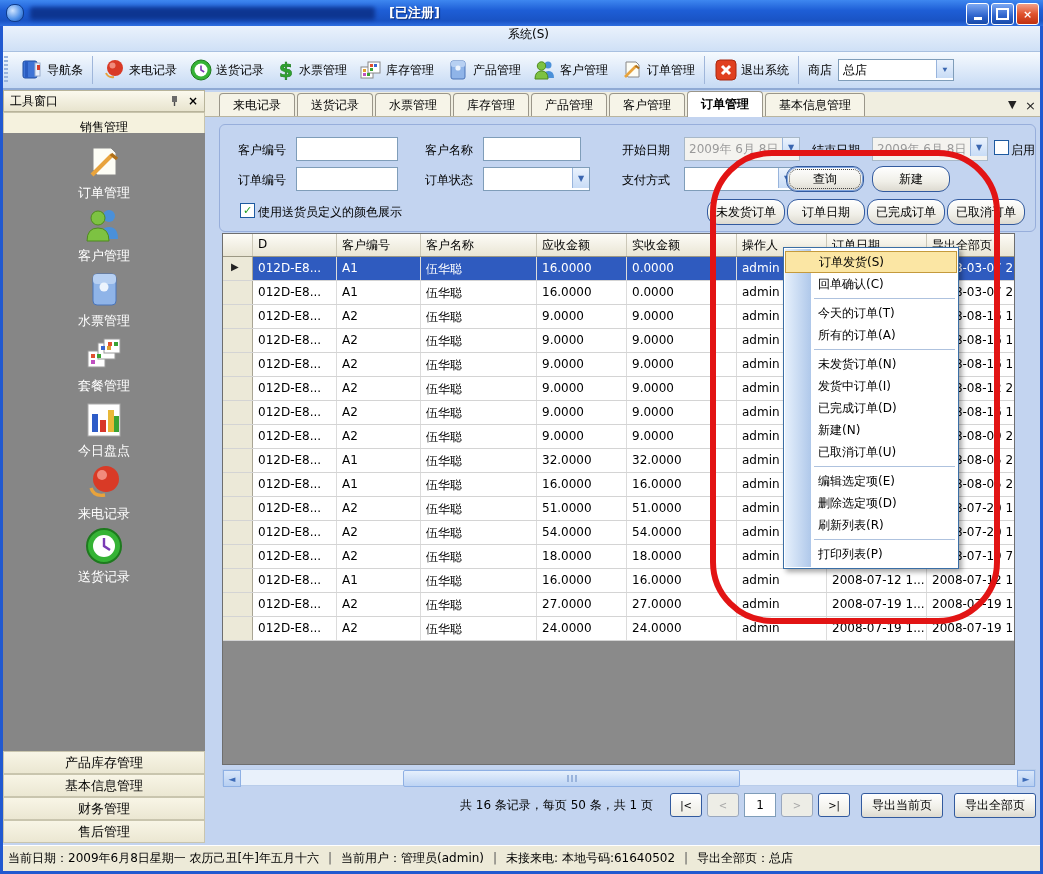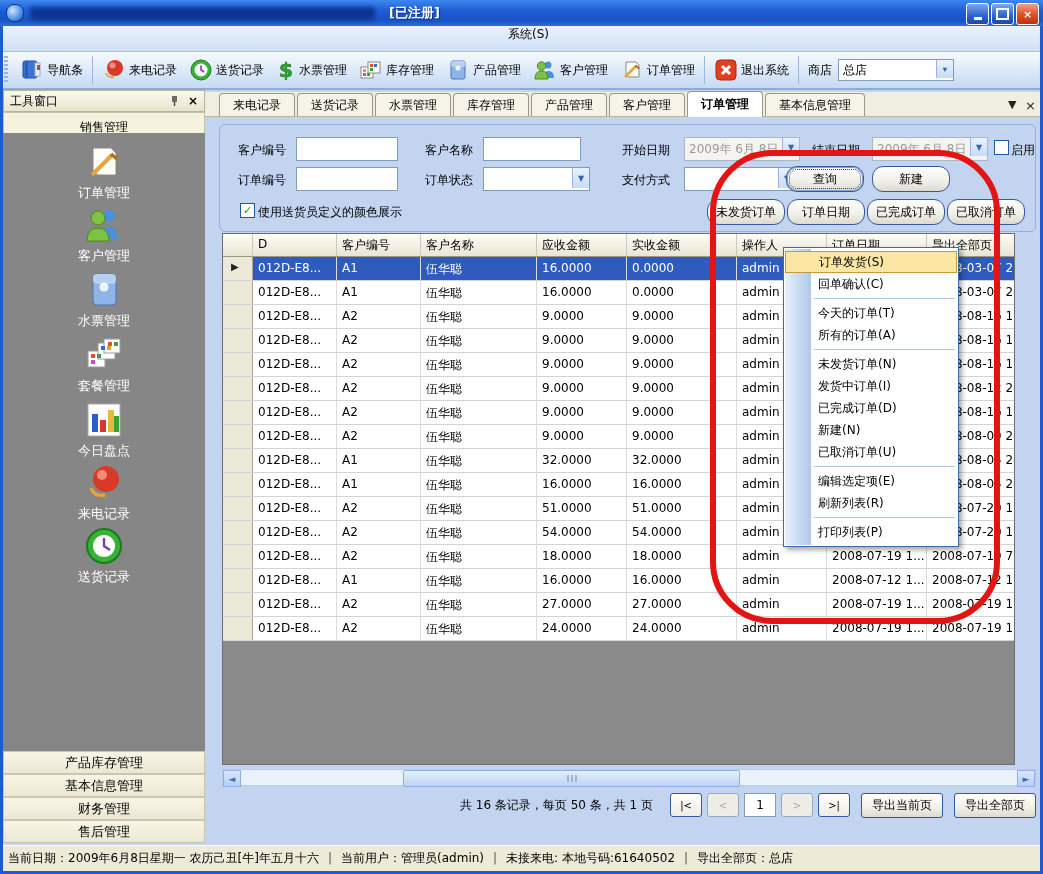--- a/index.html
+++ b/index.html
@@ -723,20 +723,23 @@
     </div>
 
     <div class="mi sep">
       <span>已取消订单(U)</span>
     </div>
 
     <div class="mi">
       <span>编辑选定项(E)</span>
     </div>
 
+    <div class="mi">
+      <span>删除选定项(D)</span>
+    </div>
 
     <div class="mi sep">
       <span>刷新列表(R)</span>
     </div>
 
     <div class="mi">
       <span>打印列表(P)</span>
     </div>
   </div>
 

